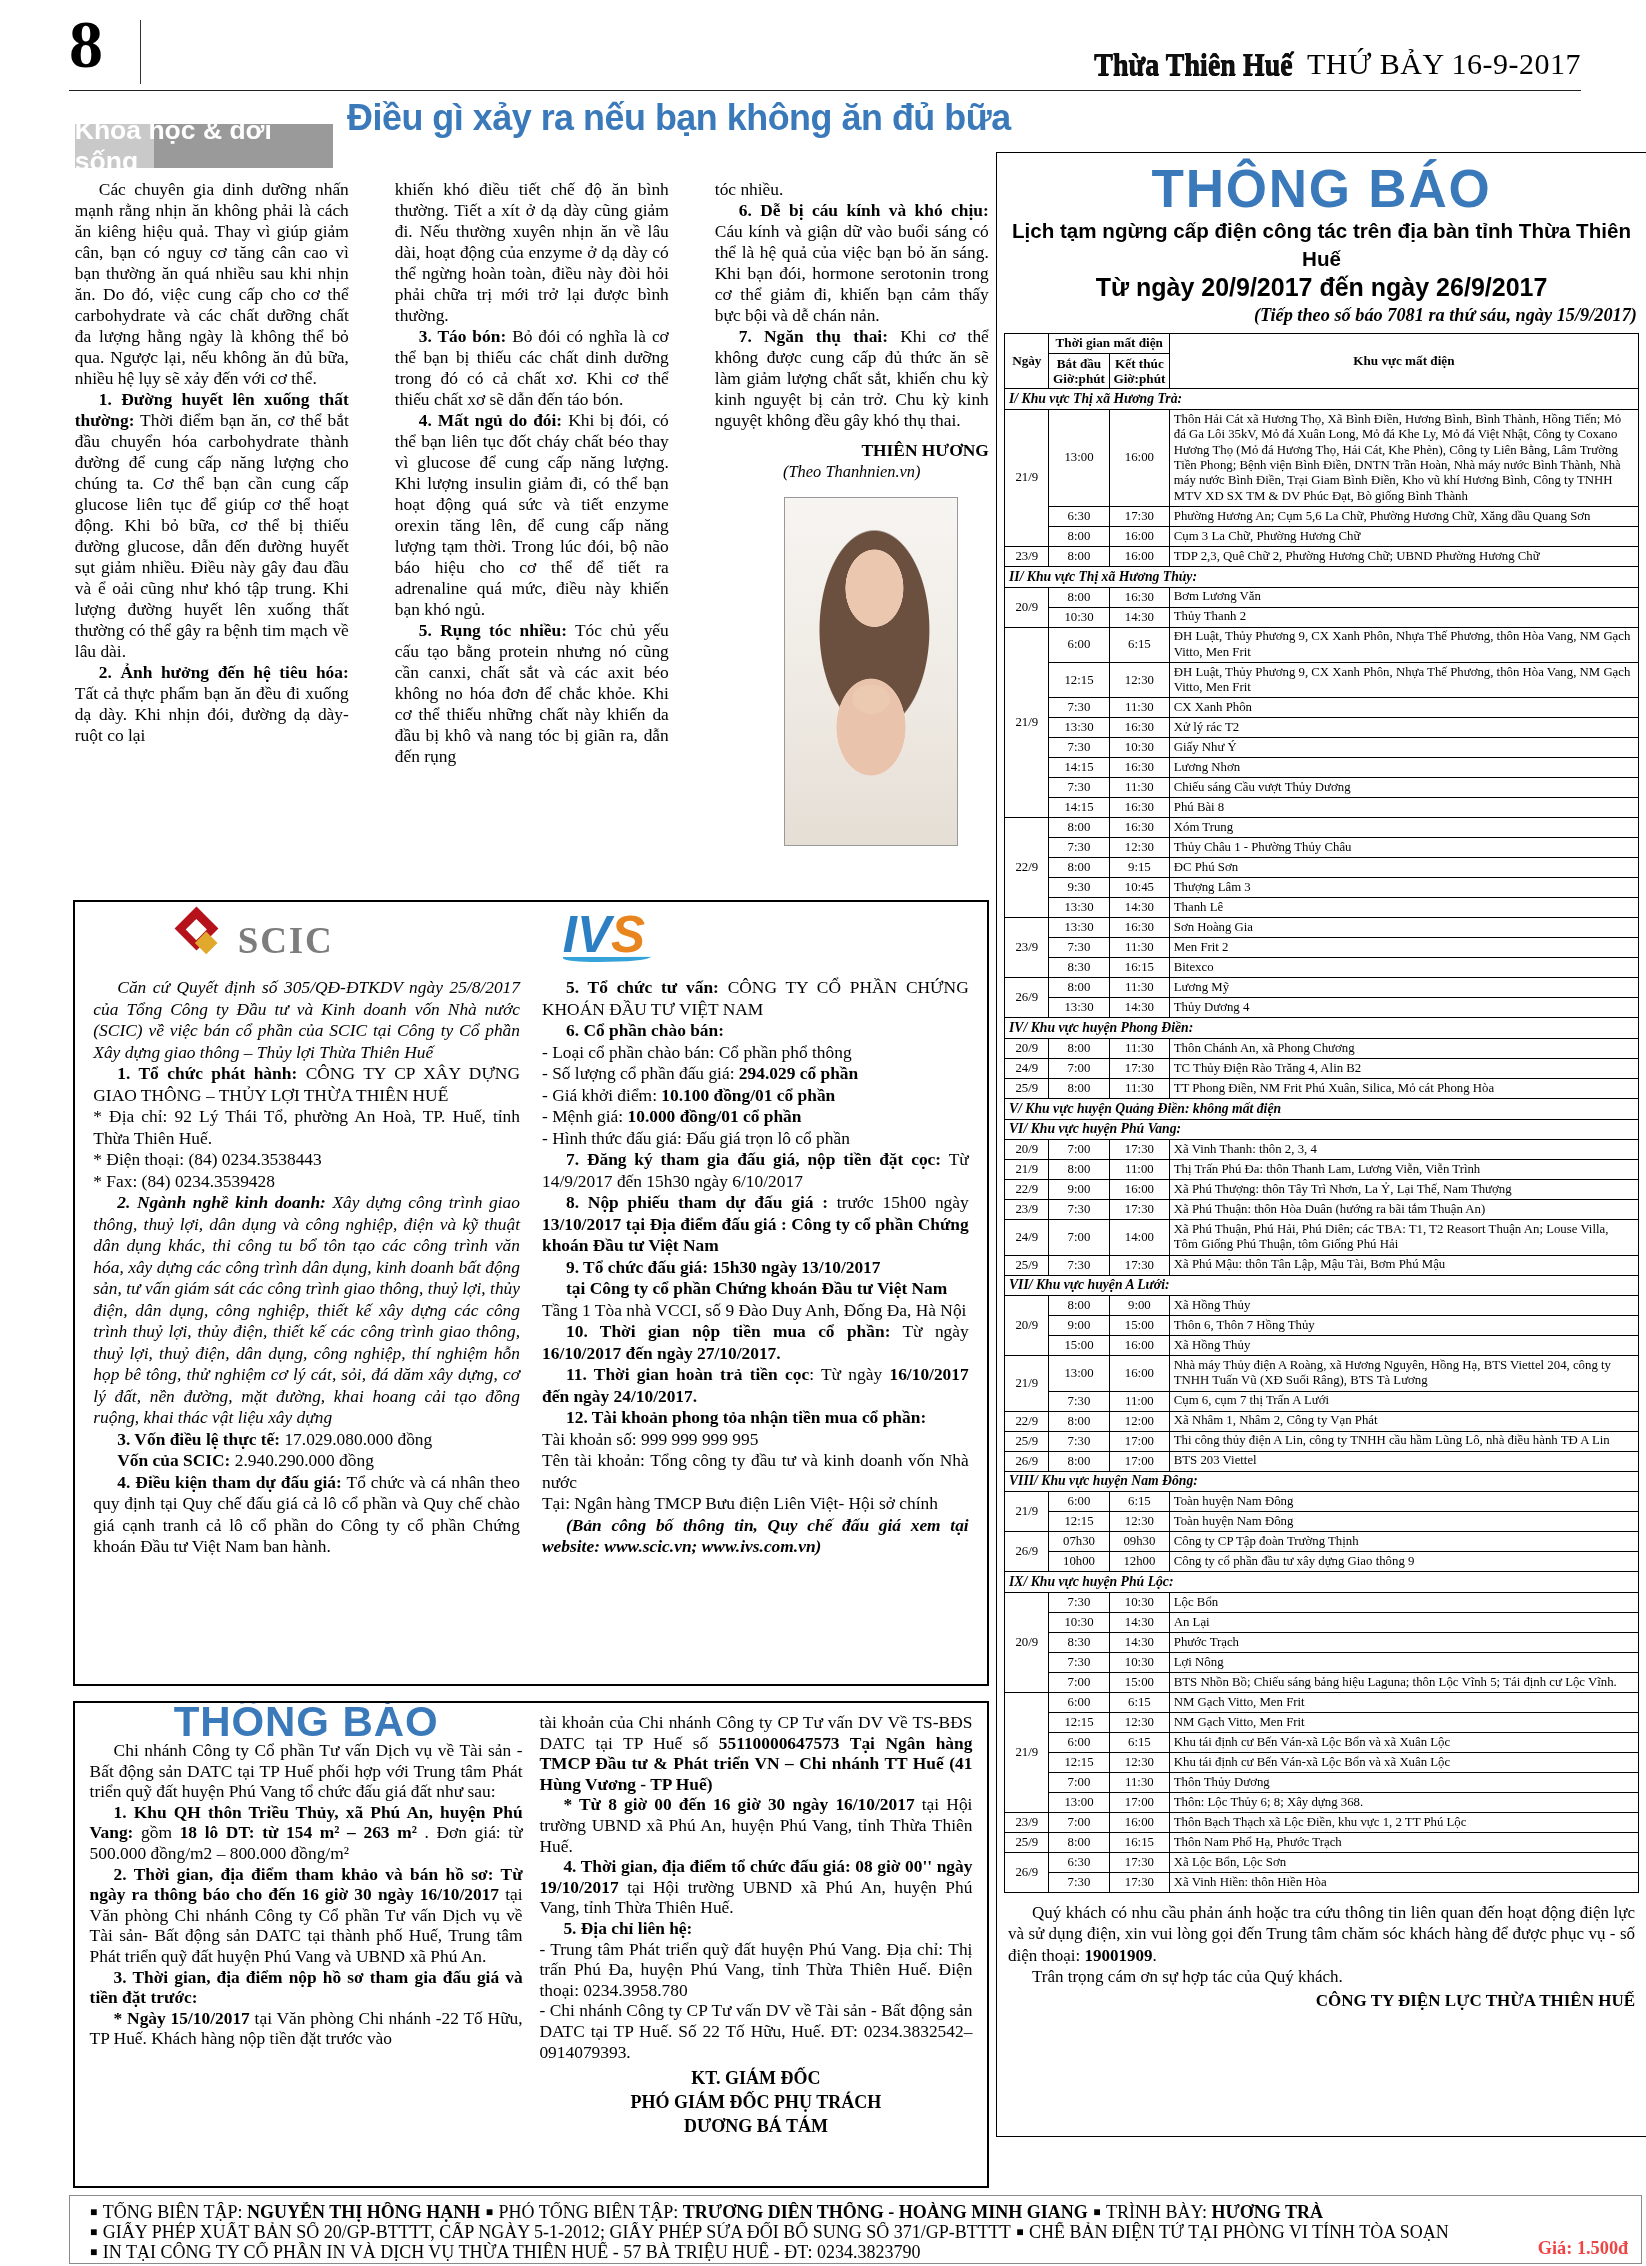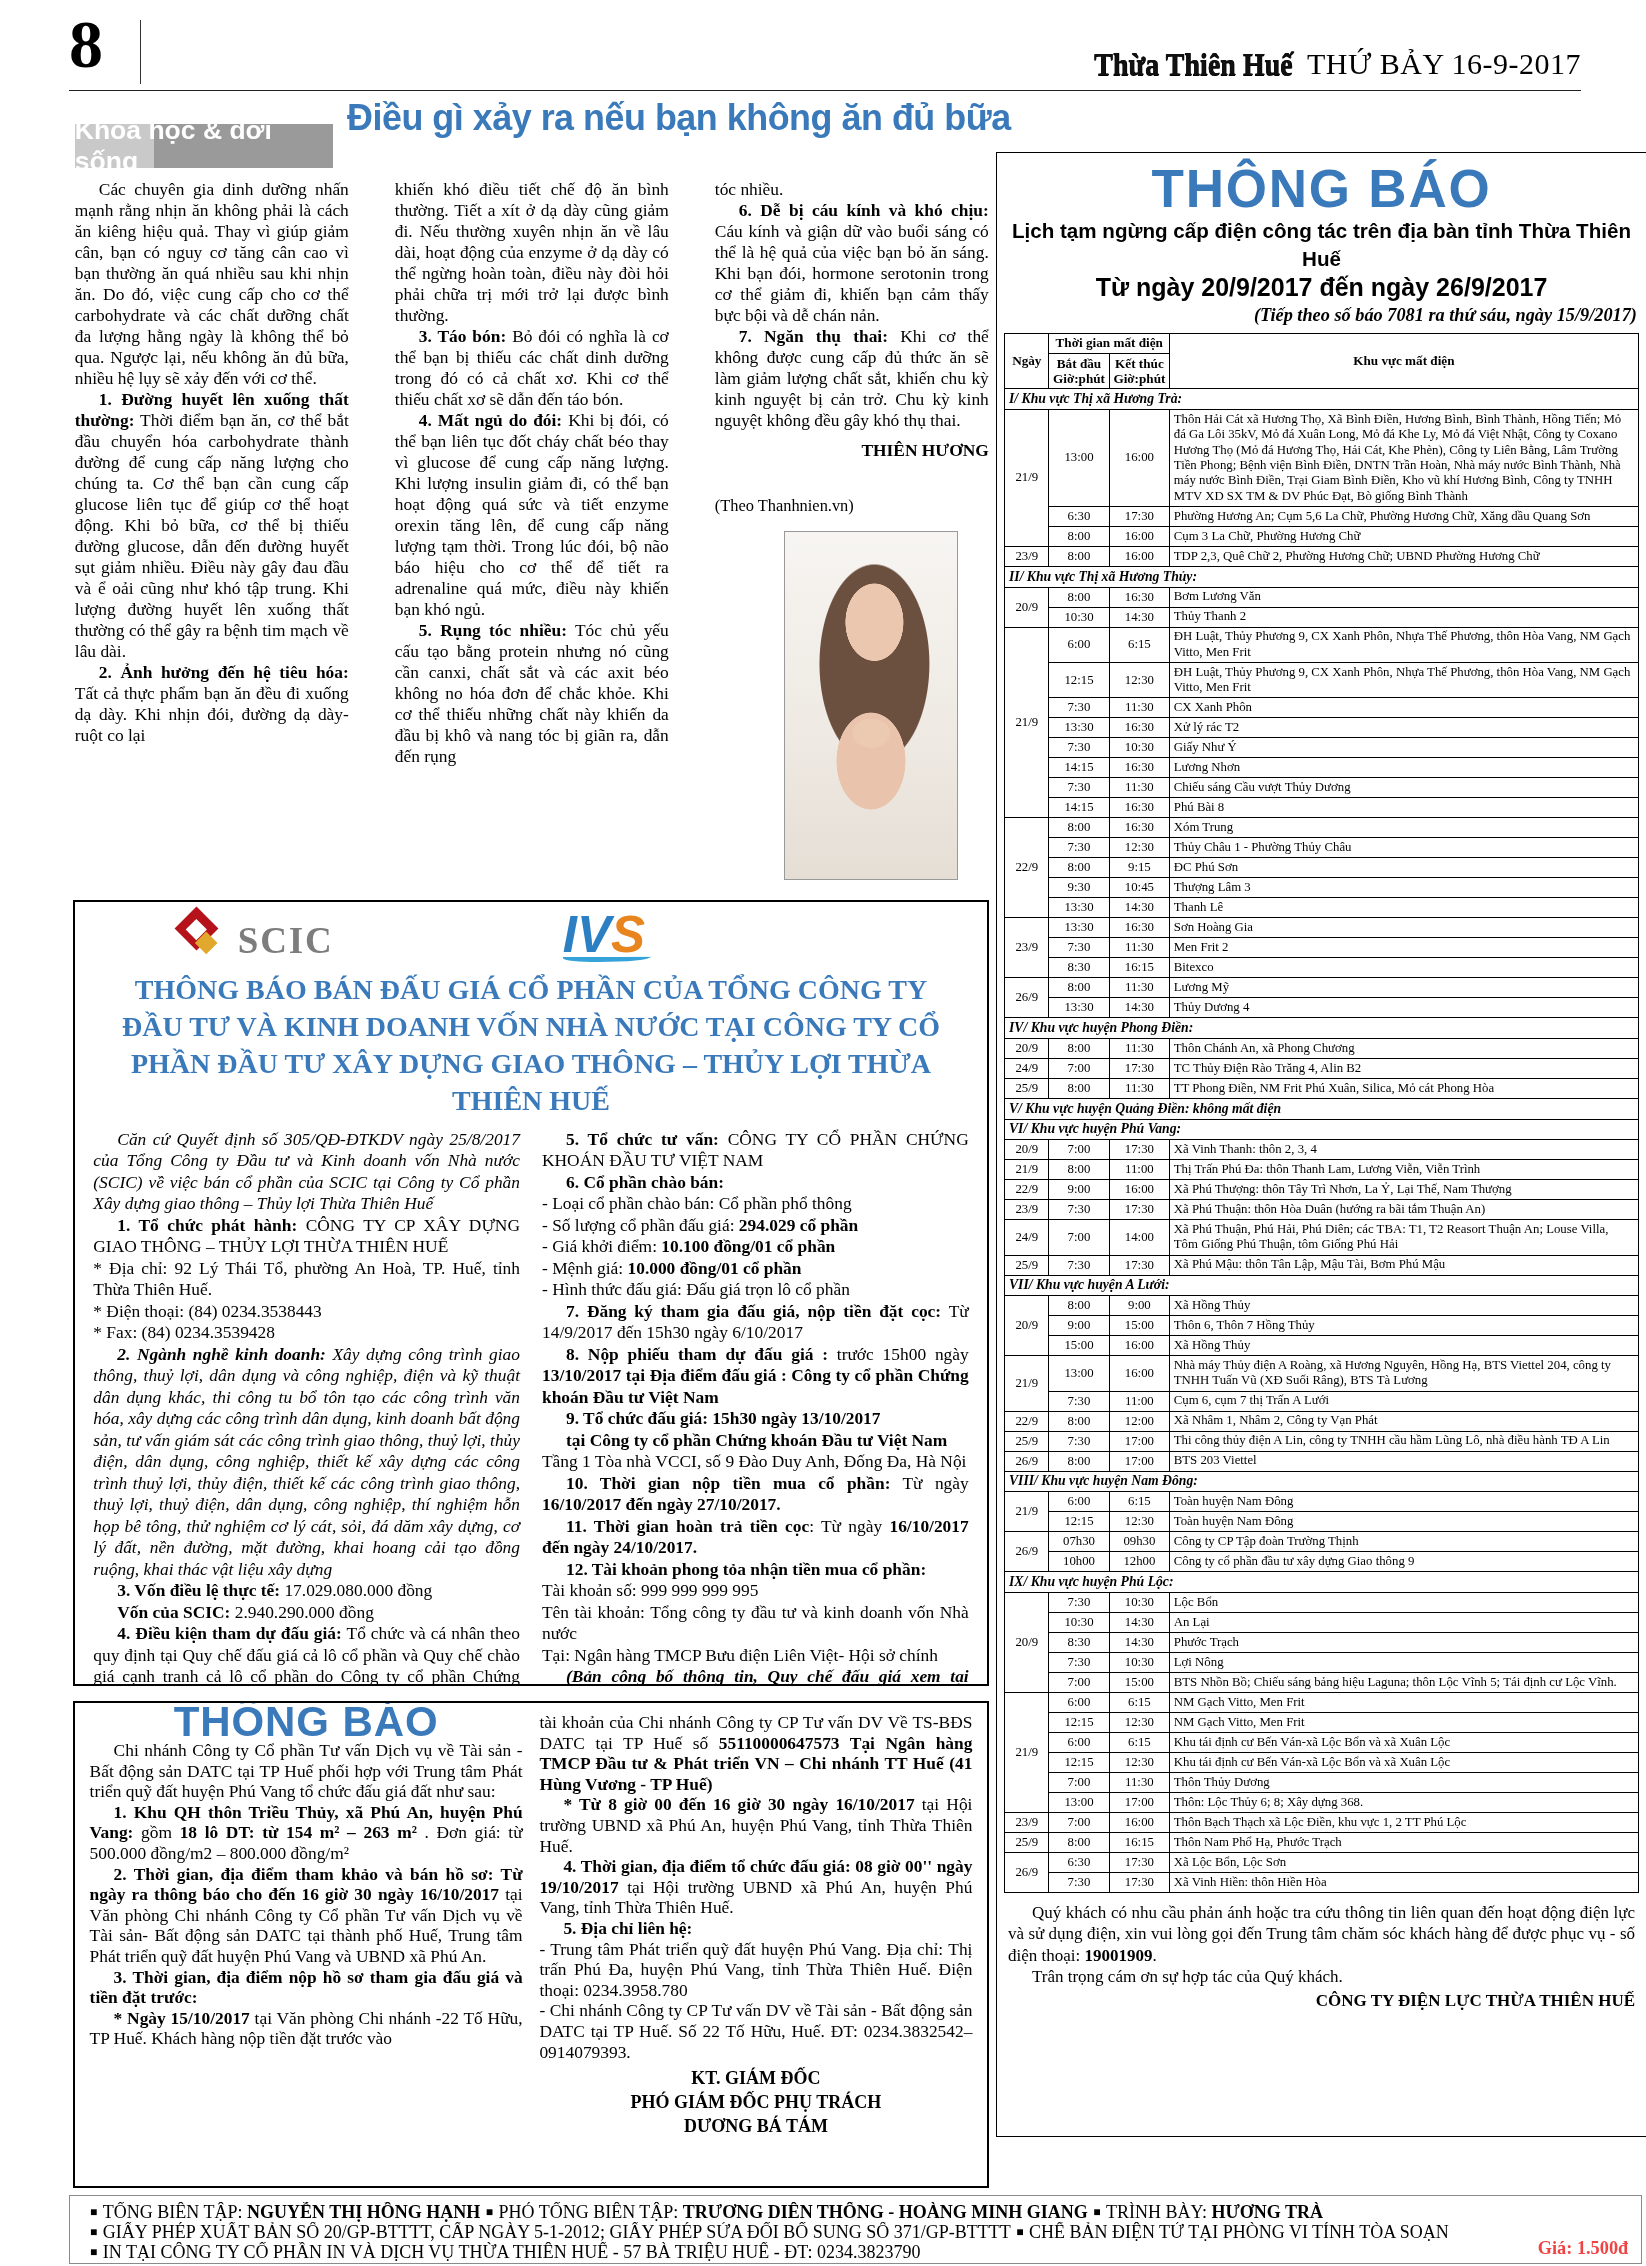--- a/index.html
+++ b/index.html
@@ -24,21 +24,21 @@
     display:flex;align-items:center;justify-content:center;}
   .headline{position:absolute;left:274px;top:1.8px;width:641px;white-space:nowrap;
     font-family:"Liberation Sans",sans-serif;font-weight:bold;font-size:37px;letter-spacing:-0.5px;
     color:#3a79ba;transform:scaleX(0.97);transform-origin:left;}
   .art-cols{position:absolute;left:1.8px;top:84px;width:914px;display:flex;justify-content:space-between;}
   .art-col{width:274px;font-size:17.4px;line-height:21px;text-align:justify;}
   .para{margin:0;text-indent:24px;}
   .para.noindent{text-indent:0;}
   .para.it{font-style:italic;}
   .author{text-align:right;font-weight:bold;font-size:17.4px;margin-top:9.1px;}
-  .source{text-align:left;font-size:16.4px;margin-top:34px;}
+  .source{text-align:center;font-style:italic;font-size:16.4px;}
   .photo{margin:14.6px 0 0 69px;width:174px;height:349px;border:0.9px solid #999;
     background:
       radial-gradient(48px 64px at 52% 26%,#ecc7b0 0 60%,rgba(0,0,0,0) 61%),
       radial-gradient(31px 24px at 50% 58%,#eccab2 0 60%,rgba(0,0,0,0) 61%),
       radial-gradient(57px 80px at 50% 66%,#e9c3ab 0 60%,rgba(0,0,0,0) 61%),
       radial-gradient(99px 179px at 52% 38%,#6b4f3f 0 55%,rgba(0,0,0,0) 56%),
       linear-gradient(180deg,#f7f5f2 0,#eee9e2 60%,#e5ded5 100%);}
 
   
   .scic-box{position:absolute;left:73px;top:900px;width:916px;height:786px;border:2.7px solid #000;padding:7.3px 12.8px;overflow:hidden;}
@@ -135,21 +135,20 @@
           <span class="scic-d3"></span>
           <span class="scic-d2"></span>
       </span>
       <span class="scic-word" data-name="scic-logo-text">SCIC</span>
     </div>
     <div class="ivs-logo" data-name="ivs-logo">
       <div class="ivs-word" data-name="ivs-logo-text"><span class="ivs-i">I</span><span class="ivs-v">V</span><span class="ivs-s">S</span></div>
       <div class="ivs-swoosh" data-name="ivs-swoosh-icon"></div>
     </div>
   </div>
-  <div class="scic-title" data-name="scic-notice-title">THÔNG BÁO BÁN ĐẤU GIÁ CỔ PHẦN CỦA TỔNG CÔNG TY ĐẦU TƯ VÀ KINH DOANH VỐN NHÀ NƯỚC TẠI CÔNG TY CỔ PHẦN ĐẦU TƯ XÂY DỰNG GIAO THÔNG – THỦY LỢI THỪA THIÊN HUẾ</div>
   <div class="nb-cols" data-name="scic-columns">
     <div class="nb-col" data-name="scic-column-left">
         <p class="para it" data-name="paragraph">Căn cứ Quyết định số 305/QĐ-ĐTKDV ngày 25/8/2017 của Tổng Công ty Đầu tư và Kinh doanh vốn Nhà nước (SCIC) về việc bán cổ phần của SCIC tại Công ty Cổ phần Xây dựng giao thông – Thủy lợi Thừa Thiên Huế</p>
         <p class="para" data-name="paragraph"><b>1. Tổ chức phát hành:</b> CÔNG TY CP XÂY DỰNG GIAO THÔNG – THỦY LỢI THỪA THIÊN HUẾ</p>
         <p class="para noindent" data-name="paragraph">    * Địa chỉ: 92 Lý Thái Tổ, phường An Hoà, TP. Huế, tỉnh Thừa Thiên Huế.</p>
         <p class="para noindent" data-name="paragraph">    * Điện thoại: (84) 0234.3538443</p>
         <p class="para noindent" data-name="paragraph">    * Fax: (84) 0234.3539428</p>
         <p class="para it" data-name="paragraph"><b>2. Ngành nghề kinh doanh:</b> Xây dựng công trình giao thông, thuỷ lợi, dân dụng và công nghiệp, điện và kỹ thuật dân dụng khác, thi công tu bổ tôn tạo các công trình văn hóa, xây dựng các công trình dân dụng, kinh doanh bất động sản, tư vấn giám sát các công trình giao thông, thuỷ lợi, thủy điện, dân dụng, công nghiệp, thiết kế xây dựng các công trình thuỷ lợi, thủy điện, thiết kế các công trình giao thông, thuỷ lợi, thuỷ điện, dân dụng, công nghiệp, thí nghiệm hỗn họp bê tông, thử nghiệm cơ lý cát, sỏi, đá dăm xây dựng, cơ lý đất, nền đường, mặt đường, khai hoang cải tạo đồng ruộng, khai thác vật liệu xây dựng</p>
         <p class="para" data-name="paragraph"><b>3. Vốn điều lệ thực tế:</b> 17.029.080.000 đồng</p>
         <p class="para" data-name="paragraph"><b>Vốn của SCIC:</b> 2.940.290.000 đồng</p>

